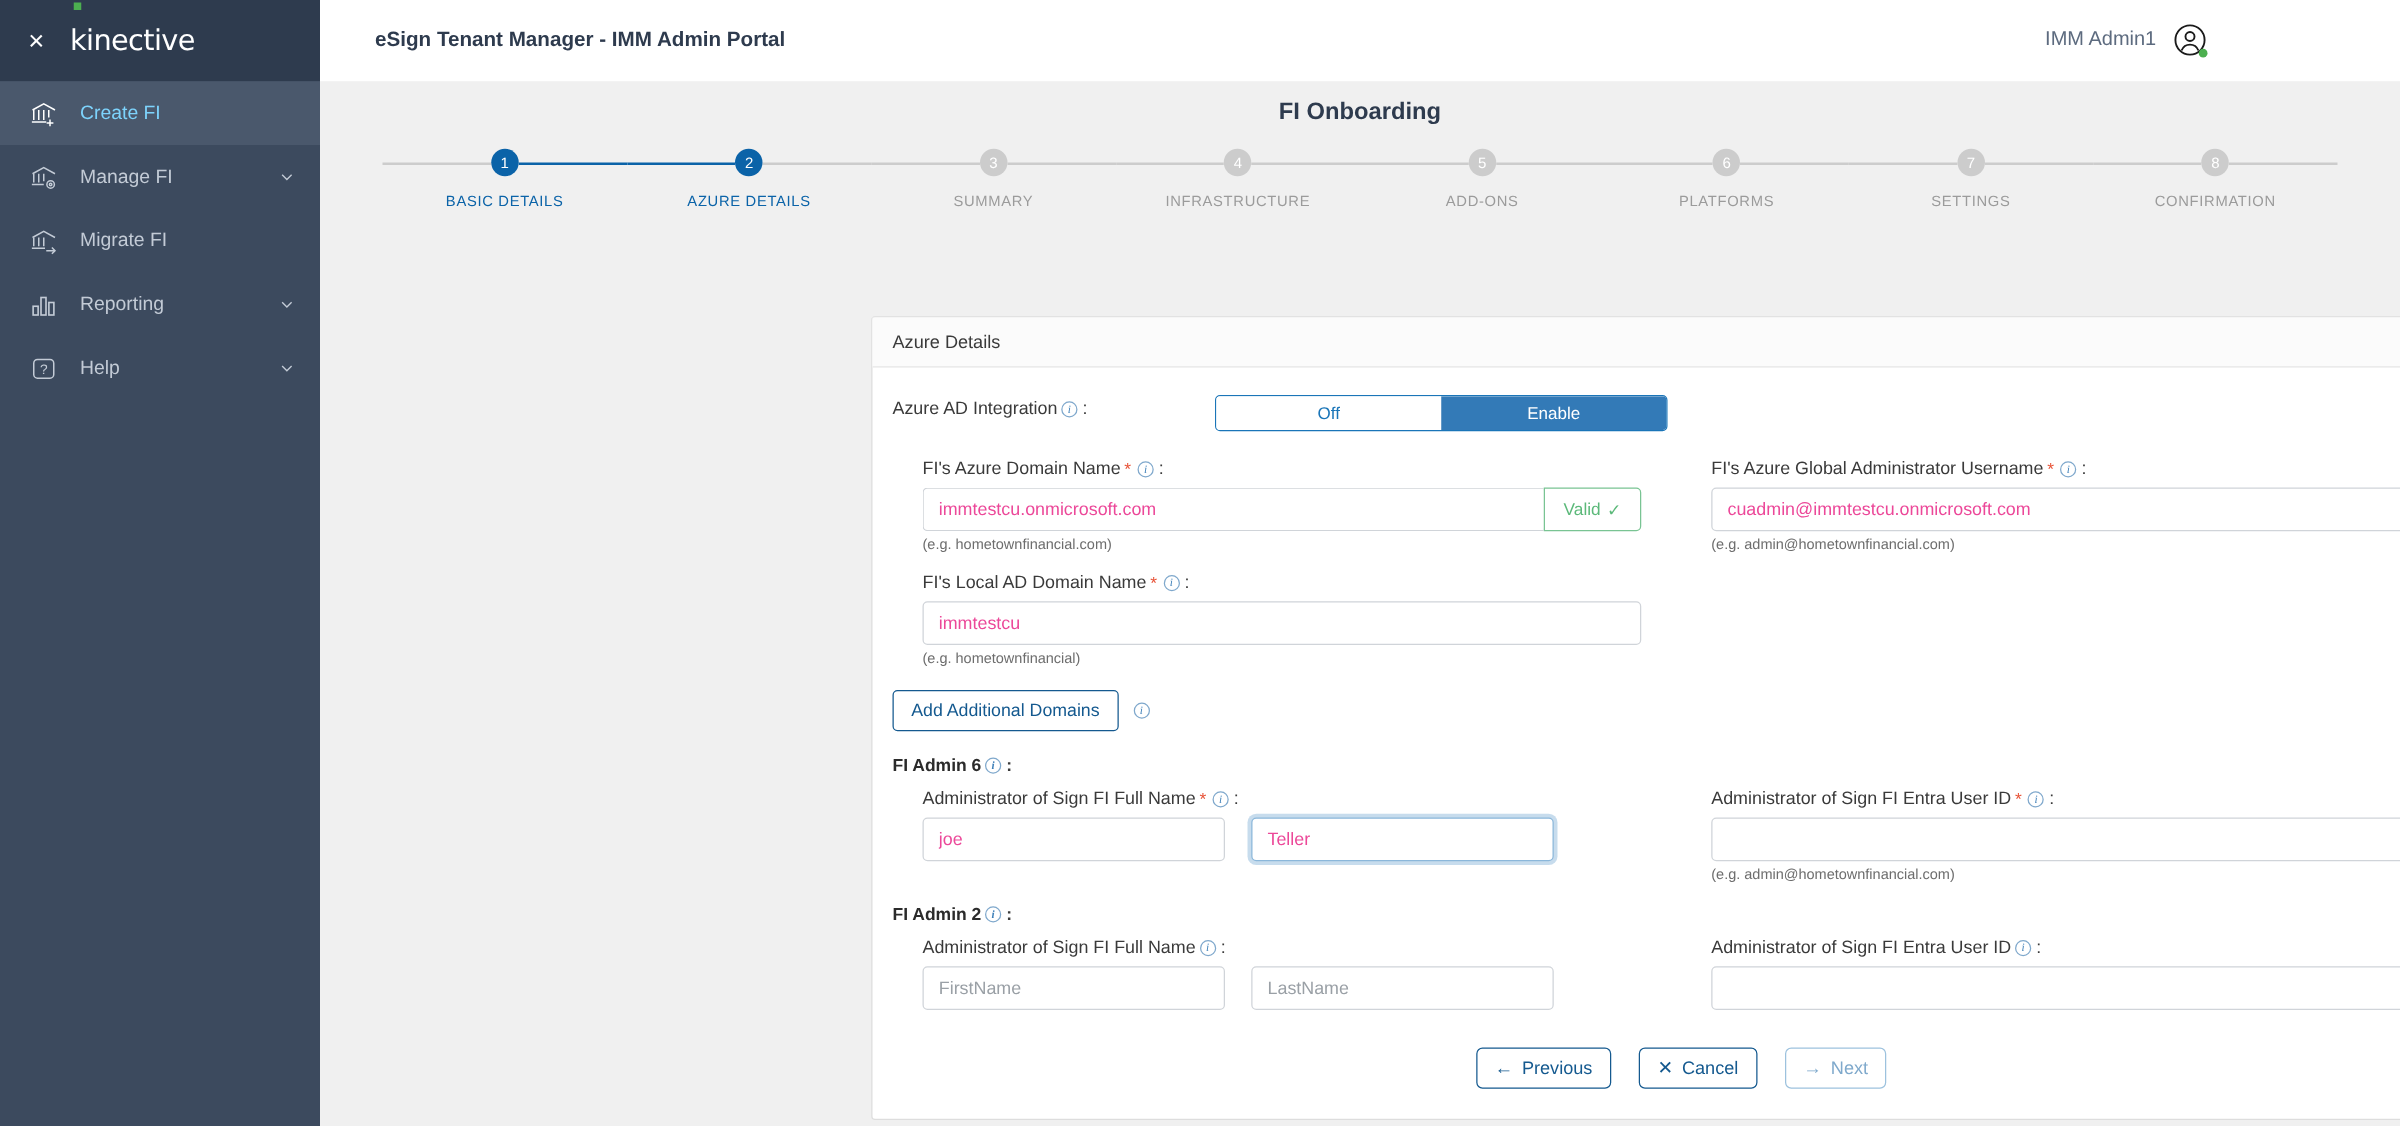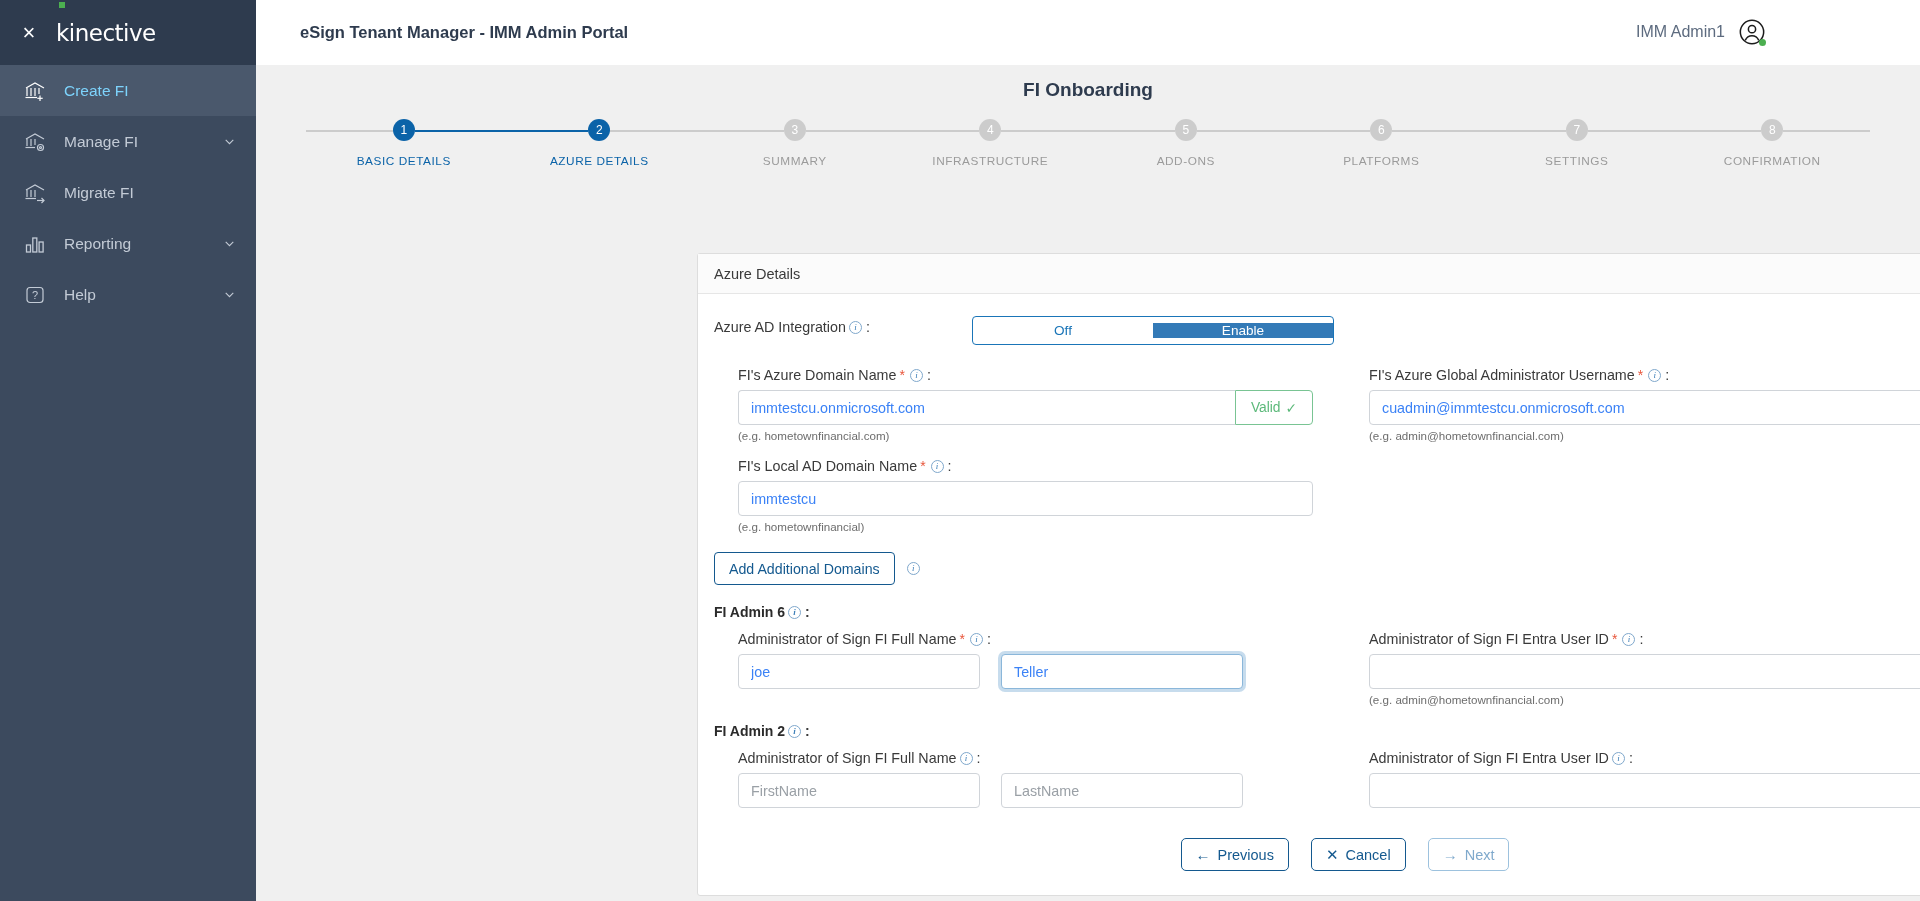--- a/index.html
+++ b/index.html
@@ -192,21 +192,21 @@
     cursor: pointer;
     line-height: 1;
   }
   .inp {
     width: 100%;
     height: 35px;
     border: 1px solid #d0d4d9;
     border-radius: 4px;
     padding: 0 12px;
     font-size: 14.3px;
-    color: #3b82f6;
+    color: #ec4899;
     font-family: "Liberation Sans", sans-serif;
     outline: none;
     background: #ffffff;
   }
   .inp::placeholder { color: #9aa0a6; }
   .inp.focused {
     border: 1px solid #8bb7da;
     box-shadow: 0 0 0 3px rgba(130,177,215,0.45);
   }
   .hint {
@@ -232,21 +232,21 @@
   }
 
   
   .toggle-row { display: flex; align-items: center; margin-bottom: 22px; }
   .toggle-label { width: 258px; }
   .seg {
     display: flex;
     border-radius: 4px;
     overflow: hidden;
     border: 1px solid #1a75b8;
-    width: 362px; height: 29px; align-items: center;
+    width: 362px; height: 29px;
   }
   .seg-btn {
     flex: 1 1 50%;
     display: flex; align-items: center; justify-content: center;
     font-size: 13.6px;
     cursor: pointer;
   }
   .seg-btn.off { background: #ffffff; color: #1a75b8; }
   .seg-btn.on { background: #337ab7; color: #ffffff; }
 

